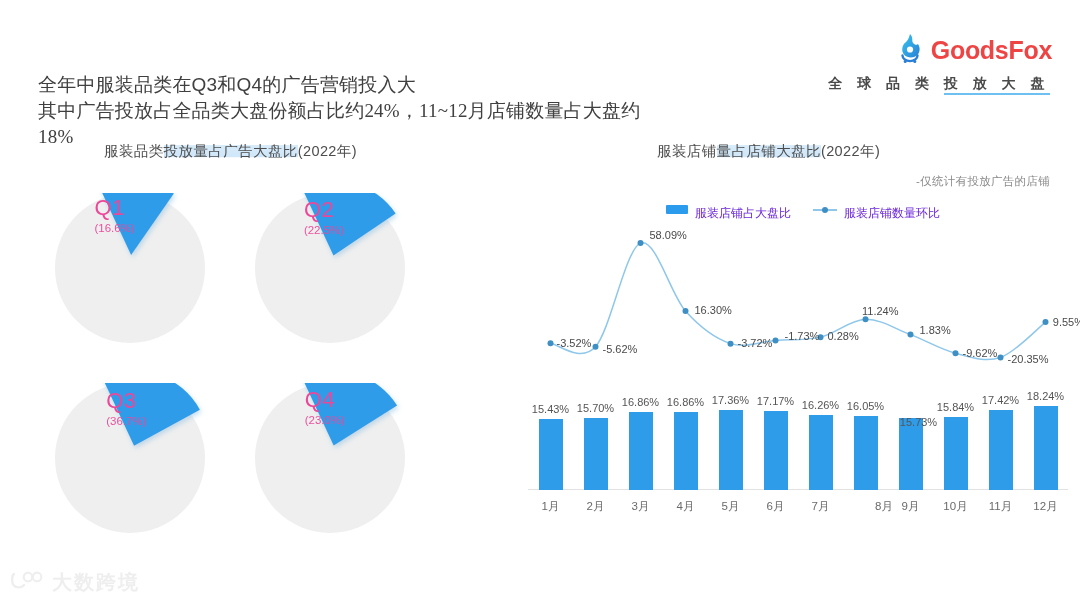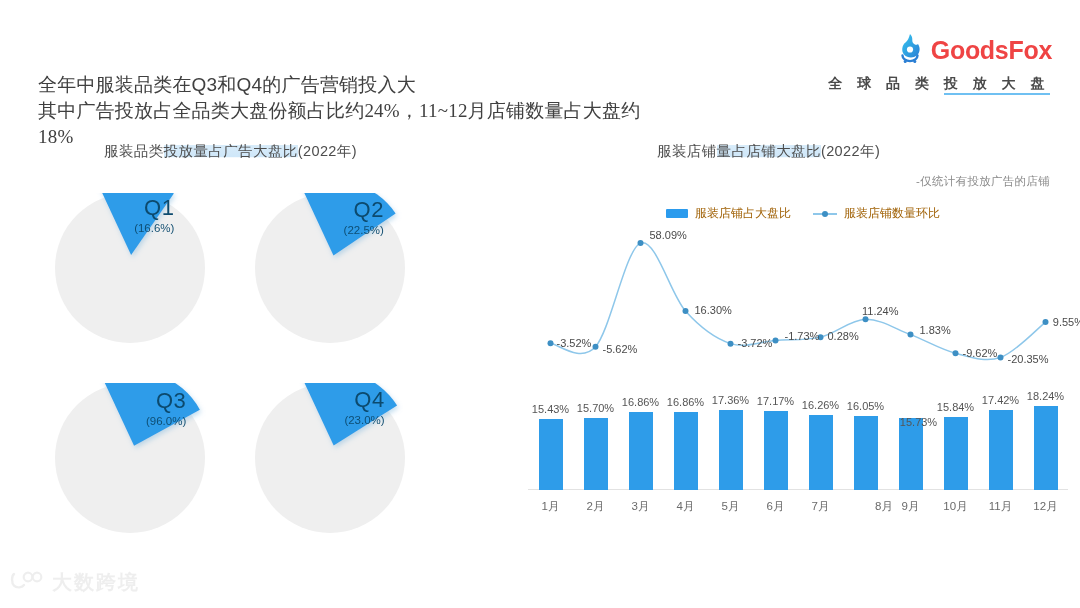--- a/index.html
+++ b/index.html
@@ -49,29 +49,29 @@
   
   .pies{position:absolute;left:55px;top:193px;width:420px;height:350px;}
   .pie-cell{position:absolute;width:200px;height:170px;}
   .pie-wrap{position:relative;width:170px;height:170px;}
   .pie-bg{
     position:absolute;left:0;top:0;width:150px;height:150px;border-radius:50%;
     background:#efefef;
   }
   .pie-svg{position:absolute;left:0;top:0;}
   .pie-lab{
-    position:absolute;color:#0c4a6e;text-align:right;pointer-events:none;
+    position:absolute;color:#ec4899;text-align:left;pointer-events:none;
     width:80px;
   }
   .pie-lab .q{font-size:22px;line-height:24px;letter-spacing:.5px;}
   .pie-lab .p{font-size:11.5px;line-height:16px;opacity:.95;}
 
   
   .legend{position:absolute;left:666px;top:205px;display:flex;align-items:center;gap:22px;}
-  .lg-item{display:flex;align-items:center;gap:7px;font-size:12px;color:#a16207;}
+  .lg-item{display:flex;gap:7px;font-size:12px;color:#6d28d9;}
   .lg-bar{width:22px;height:9px;background:#2b9bed;border-radius:1px;}
   .lg-line{position:relative;width:24px;height:9px;}
   .lg-line i{
     position:absolute;left:0;top:4px;width:24px;height:1.6px;background:#8ec7ea;display:block;
   }
   .lg-line b{
     position:absolute;left:9px;top:1.5px;width:6px;height:6px;border-radius:50%;
     background:#3d8fc4;display:block;
   }
 
@@ -183,21 +183,21 @@
           <svg class="pie-svg" width="175" height="175">
             <defs>
               <filter id="sh2" x="-35%" y="-35%" width="180%" height="180%">
                 <feDropShadow dx="1.5" dy="2.5" stdDeviation="2.6" flood-color="#7fb6dd" flood-opacity="0.45"></feDropShadow>
               </filter>
             </defs>
             <path d="M 79.06035394065903 62.650363330179516 L 47.363984310106574 -5.322720697569238 A 75 75 0 0 1 144.90907709775757 26.748473984633996 Z" fill="#2e9ce9" filter="url(#sh2)"></path>
           </svg>
           <div class="pie-lab" style="left: 51.2414px; top: 5.60145px;">
             <div class="q">Q3</div>
-            <div class="p">(96.0%)</div>
+            <div class="p">(36.7%)</div>
           </div>
         </div>
       </div>
       <div class="pie-cell" style="left: 200px; top: 190px;">
         <div class="pie-wrap">
           <div class="pie-bg"></div>
           <svg class="pie-svg" width="175" height="175">
             <defs>
               <filter id="sh3" x="-35%" y="-35%" width="180%" height="180%">
                 <feDropShadow dx="1.5" dy="2.5" stdDeviation="2.6" flood-color="#7fb6dd" flood-opacity="0.45"></feDropShadow>

